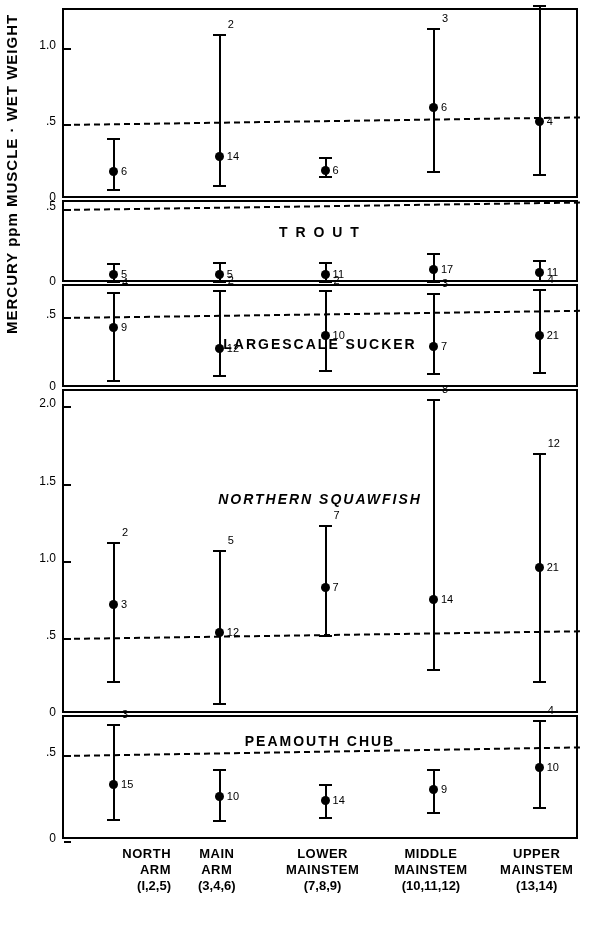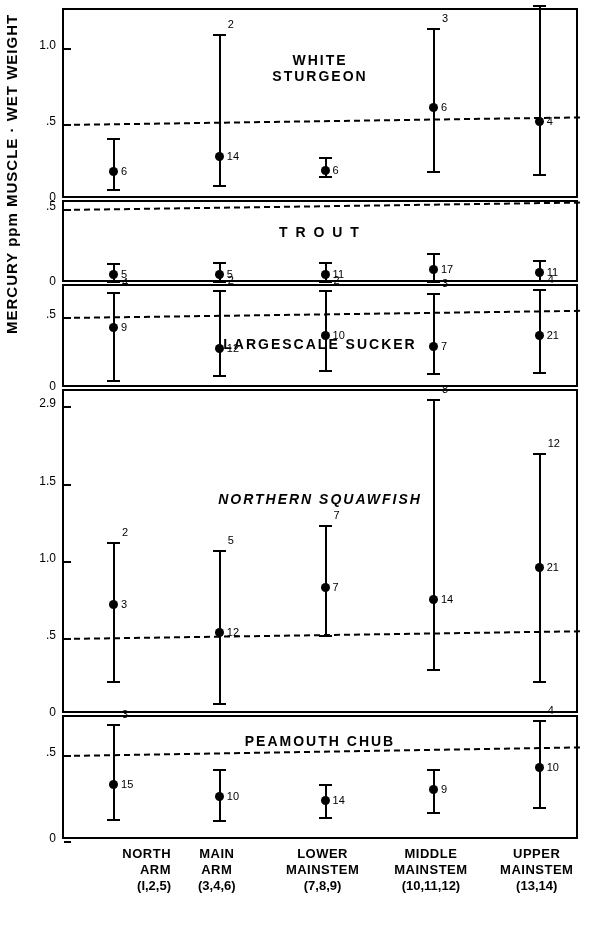--- a/index.html
+++ b/index.html
@@ -132,22 +132,20 @@
 
 <div id="figure">
 
   <div class="ylabel">MERCURY  ppm  MUSCLE · WET WEIGHT</div>
 
   <div id="panels">
       <div class="ytick" style="left: 22px; top: 190px;">0</div>
       <div class="ytick" style="left: 22px; top: 114px;">.5</div>
       <div class="ytick" style="left: 22px; top: 38px;">1.0</div>
       <div class="panel" style="left: 62px; top: 8px; width: 516px; height: 190px;">
-        <div class="panel-title" style="top: 42px; white-space: pre-line;">WHITE
-STURGEON</div>
         <div class="dashline" style="left: 0px; top: 114px; width: 516.056px; transform: rotate(-0.84383deg); transform-origin: 0px 0px;"></div>
         <div class="ytickmark" style="left: 0px; top: 190px;"></div>
         <div class="ytickmark" style="left: 0px; top: 114px;"></div>
         <div class="ytickmark" style="left: 0px; top: 38px;"></div>
         <div class="dp" style="left: 49.02px; top: 0px;">
           <div class="whisker" style="top: 127.68px; height: 51.68px;"></div>
           <div class="cap" style="top: 127.68px;"></div>
           <div class="cap" style="top: 179.36px;"></div>
           <div class="dot" style="top: 157.12px;"></div>
           <div class="n-dot" style="top: 155.12px;">6</div>
@@ -271,21 +269,21 @@
           <div class="cap" style="top: 85.8333px;"></div>
           <div class="dot" style="top: 44.6389px;"></div>
           <div class="n-dot" style="top: 42.6389px;">21</div>
           <div class="n-top" style="top: -13.1389px;">4</div>
         </div>
       </div>
       <div class="ytick" style="left: 22px; top: 705px;">0</div>
       <div class="ytick" style="left: 22px; top: 627.857px;">.5</div>
       <div class="ytick" style="left: 22px; top: 550.714px;">1.0</div>
       <div class="ytick" style="left: 22px; top: 473.571px;">1.5</div>
-      <div class="ytick" style="left: 22px; top: 396.429px;">2.9</div>
+      <div class="ytick" style="left: 22px; top: 396.429px;">2.0</div>
       <div class="panel" style="left: 62px; top: 389px; width: 516px; height: 324px;">
         <div class="panel-title" style="top: 100px; white-space: pre-line; font-style: italic;">NORTHERN SQUAWFISH</div>
         <div class="dashline" style="left: 0px; top: 246.857px; width: 516.058px; transform: rotate(-0.856518deg); transform-origin: 0px 0px;"></div>
         <div class="ytickmark" style="left: 0px; top: 324px;"></div>
         <div class="ytickmark" style="left: 0px; top: 246.857px;"></div>
         <div class="ytickmark" style="left: 0px; top: 169.714px;"></div>
         <div class="ytickmark" style="left: 0px; top: 92.5714px;"></div>
         <div class="ytickmark" style="left: 0px; top: 15.4286px;"></div>
         <div class="dp" style="left: 49.02px; top: 0px;">
           <div class="whisker" style="top: 151.2px; height: 138.857px;"></div>

